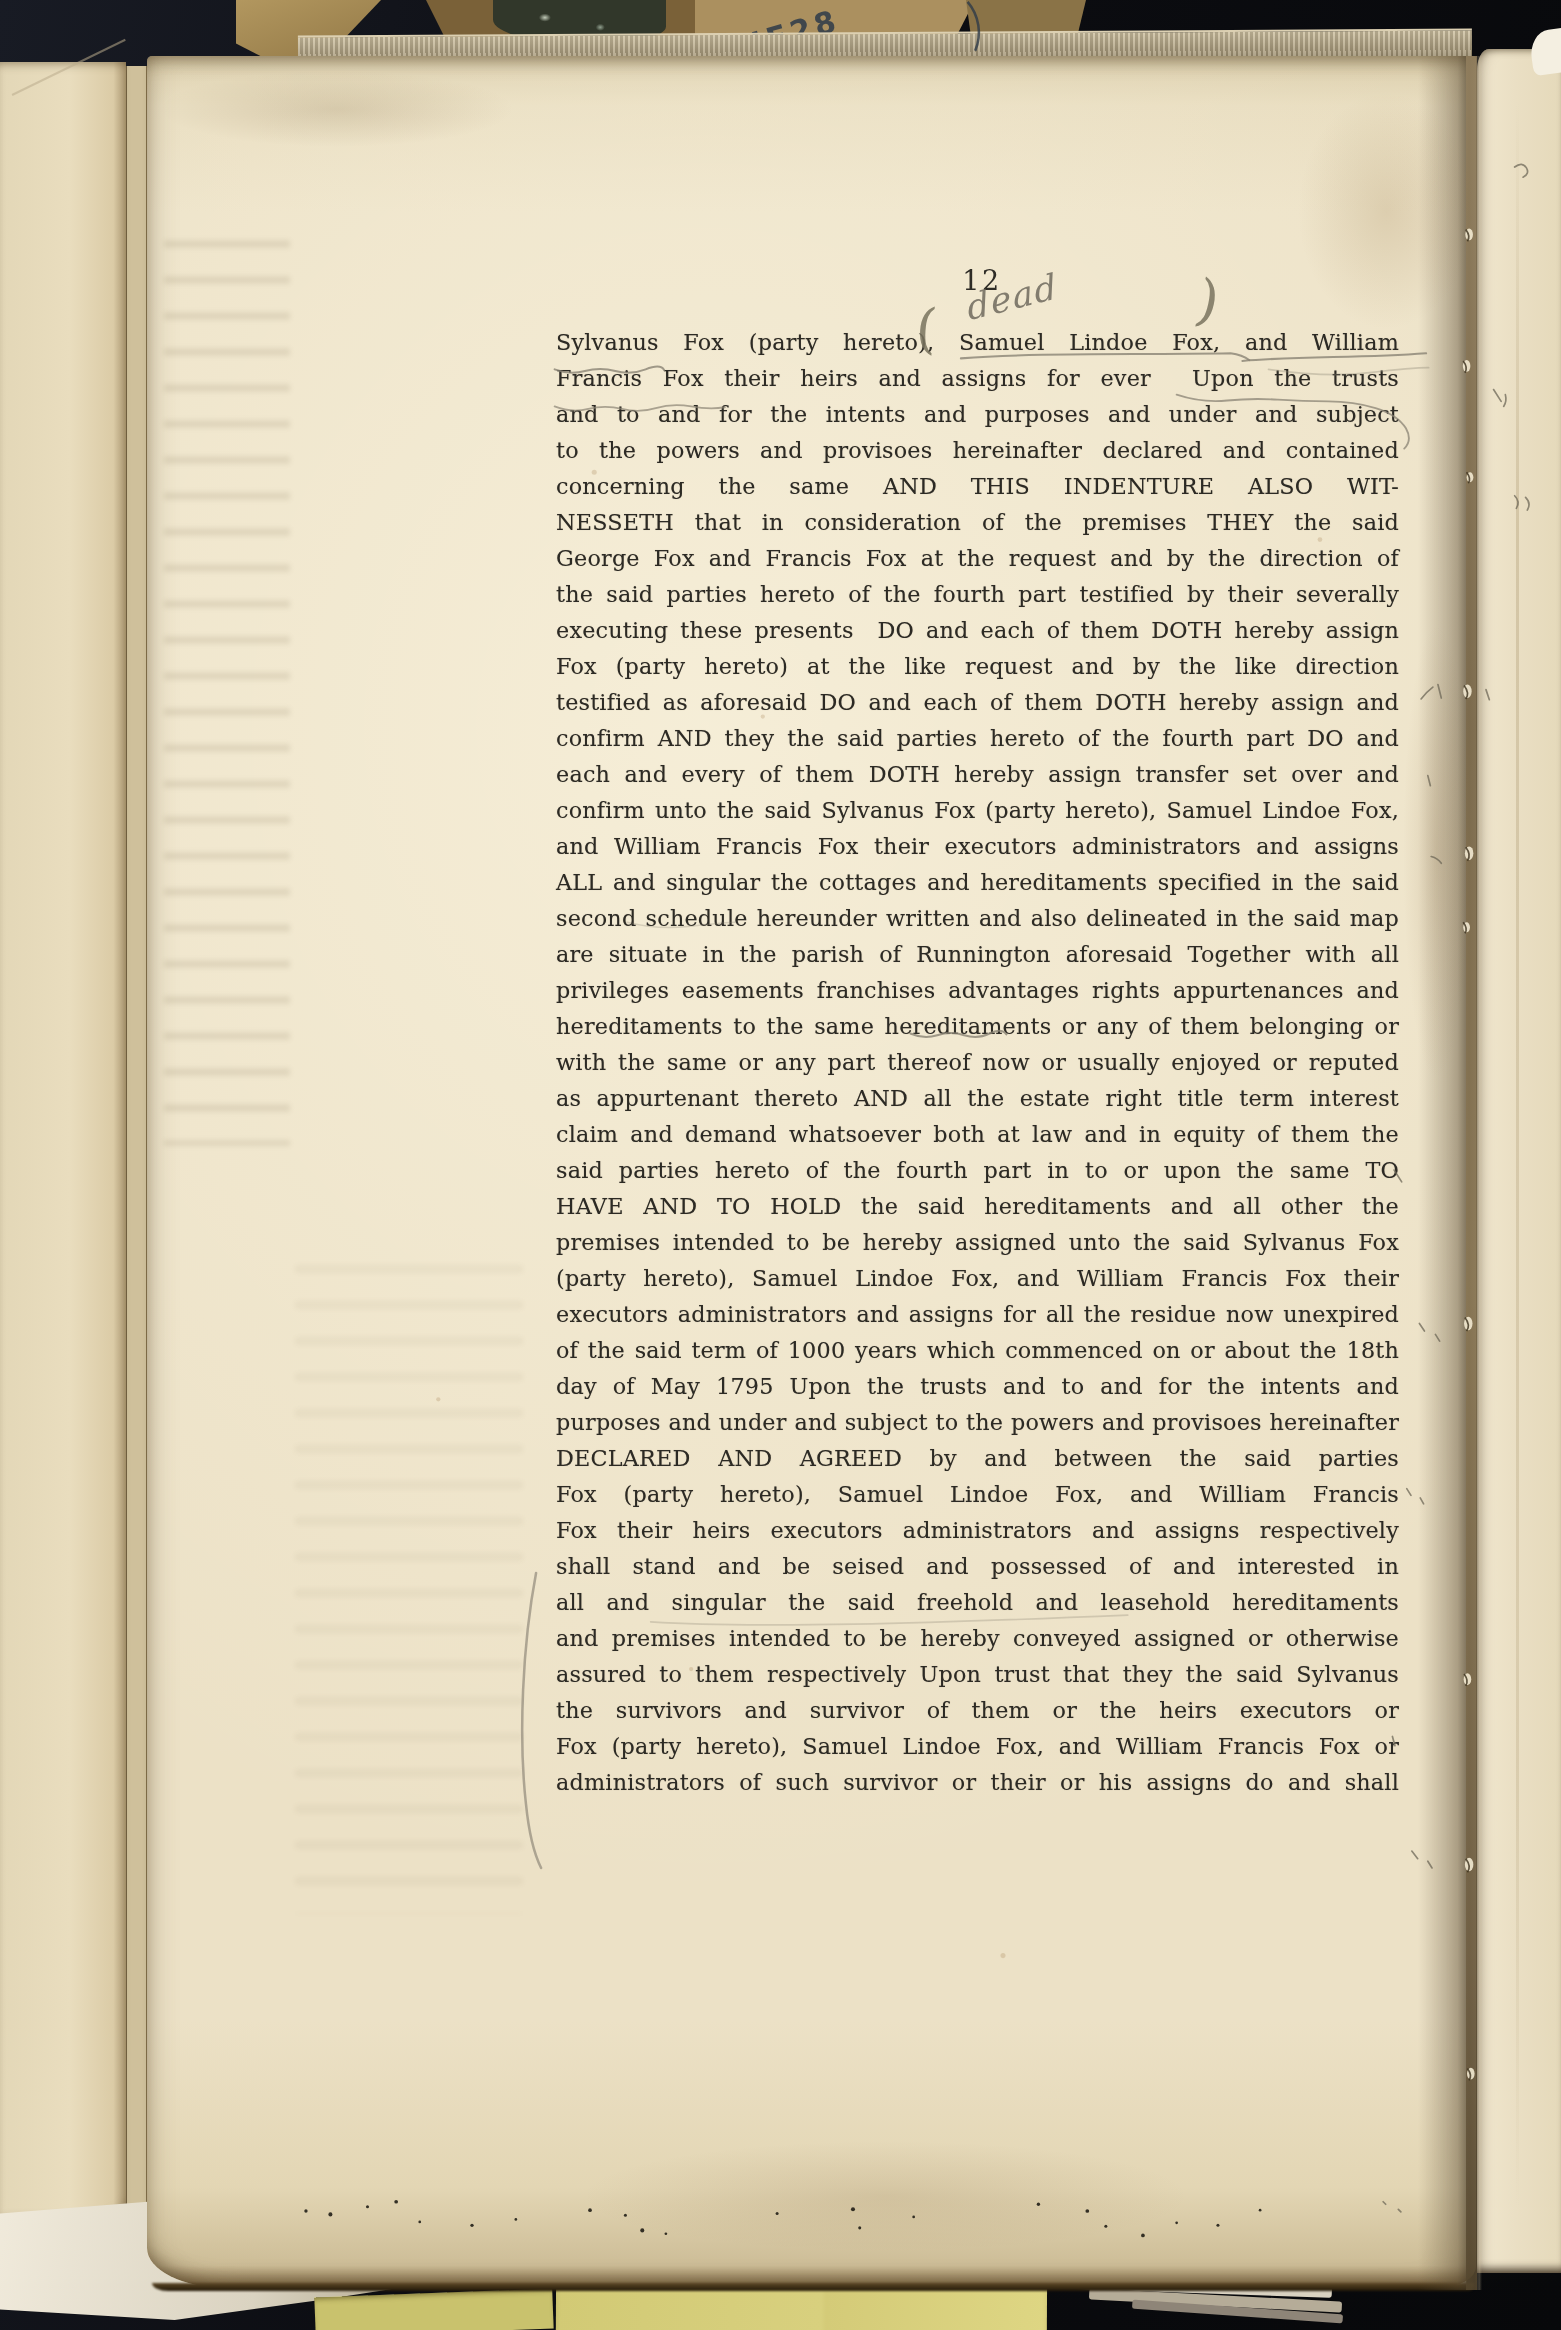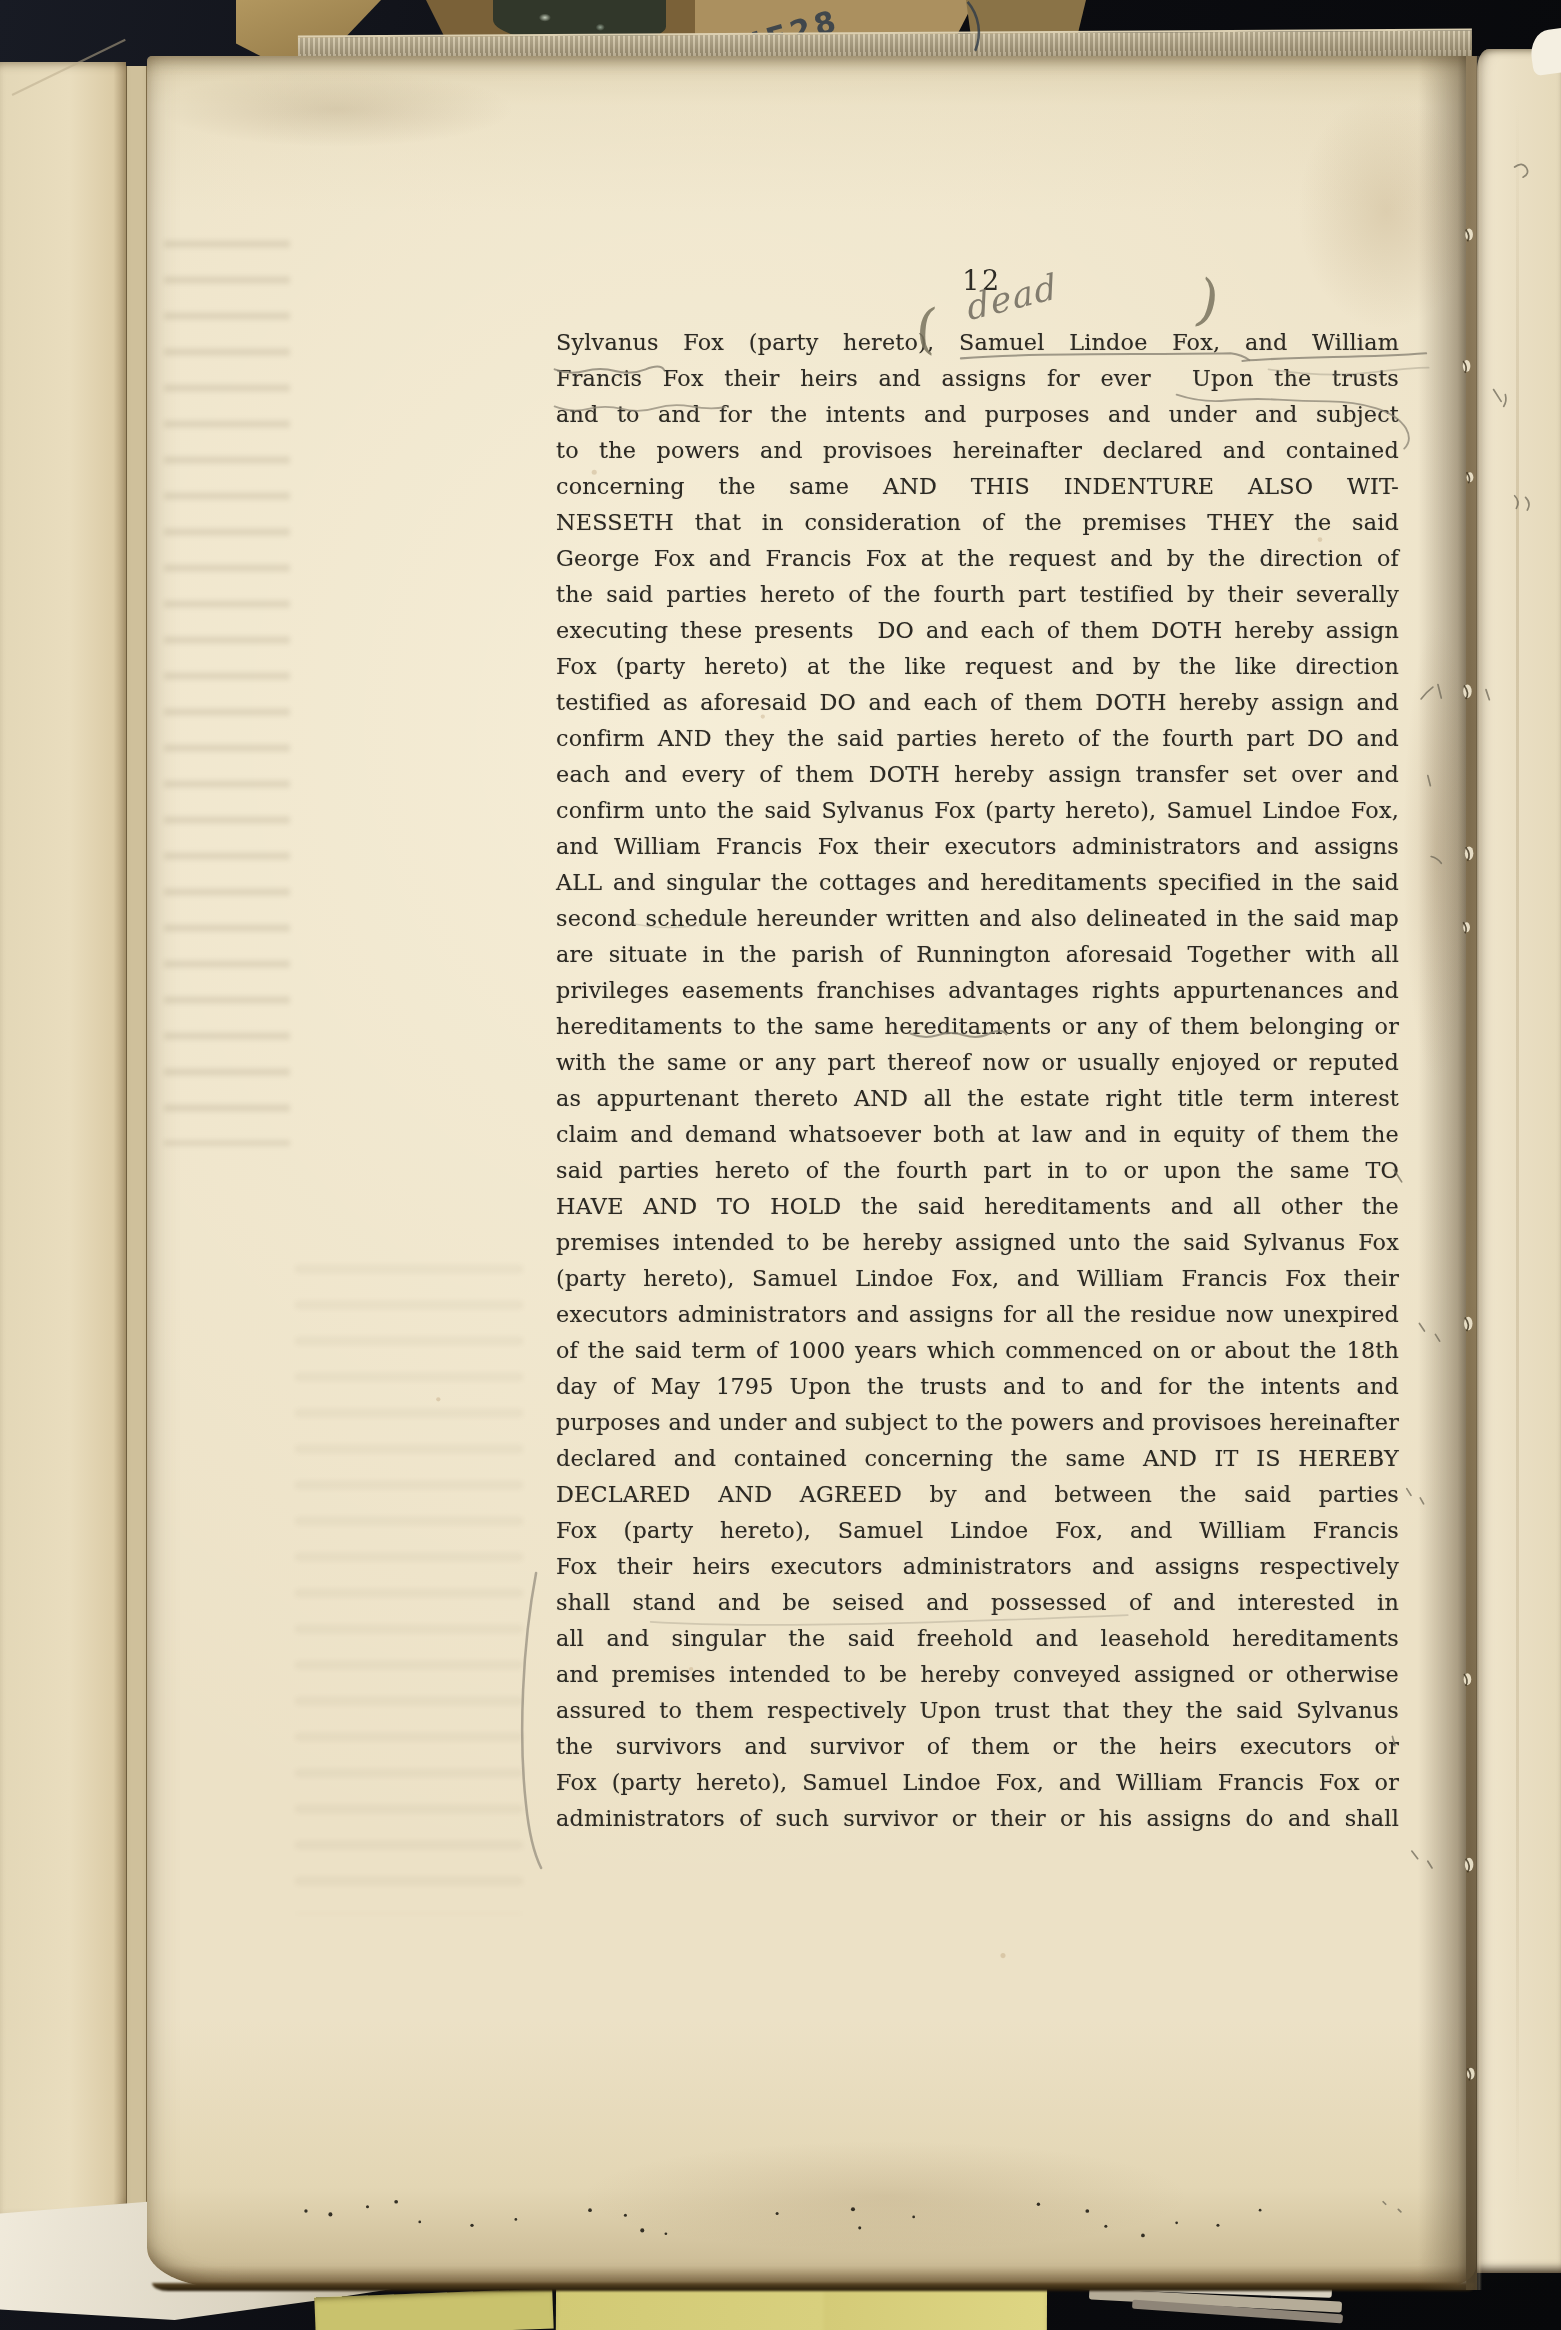--- a/index.html
+++ b/index.html
@@ -200,21 +200,20 @@
       <div class="line">as appurtenant thereto AND all the estate right title term interest</div>
       <div class="line">claim and demand whatsoever both at law and in equity of them the</div>
       <div class="line">said parties hereto of the fourth part in to or upon the same TO</div>
       <div class="line">HAVE AND TO HOLD the said hereditaments and all other the</div>
       <div class="line">premises intended to be hereby assigned unto the said Sylvanus Fox</div>
       <div class="line">(party hereto), Samuel Lindoe Fox, and William Francis Fox their</div>
       <div class="line">executors administrators and assigns for all the residue now unexpired</div>
       <div class="line">of the said term of 1000 years which commenced on or about the 18th</div>
       <div class="line">day of May 1795 Upon the trusts and to and for the intents and</div>
       <div class="line">purposes and under and subject to the powers and provisoes hereinafter</div>
-      <div class="line">declared and contained concerning the same AND IT IS HEREBY</div>
       <div class="line">DECLARED AND AGREED by and between the said parties</div>
       <div class="line">Fox (party hereto), Samuel Lindoe Fox, and William Francis</div>
       <div class="line">Fox their heirs executors administrators and assigns respectively</div>
       <div class="line">shall stand and be seised and possessed of and interested in</div>
       <div class="line">all and singular the said freehold and leasehold hereditaments</div>
       <div class="line">and premises intended to be hereby conveyed assigned or otherwise</div>
       <div class="line">assured to them respectively Upon trust that they the said Sylvanus</div>
       <div class="line">the survivors and survivor of them or the heirs executors or</div>
       <div class="line">Fox (party hereto), Samuel Lindoe Fox, and William Francis Fox or</div>
       <div class="line">administrators of such survivor or their or his assigns do and shall</div>

